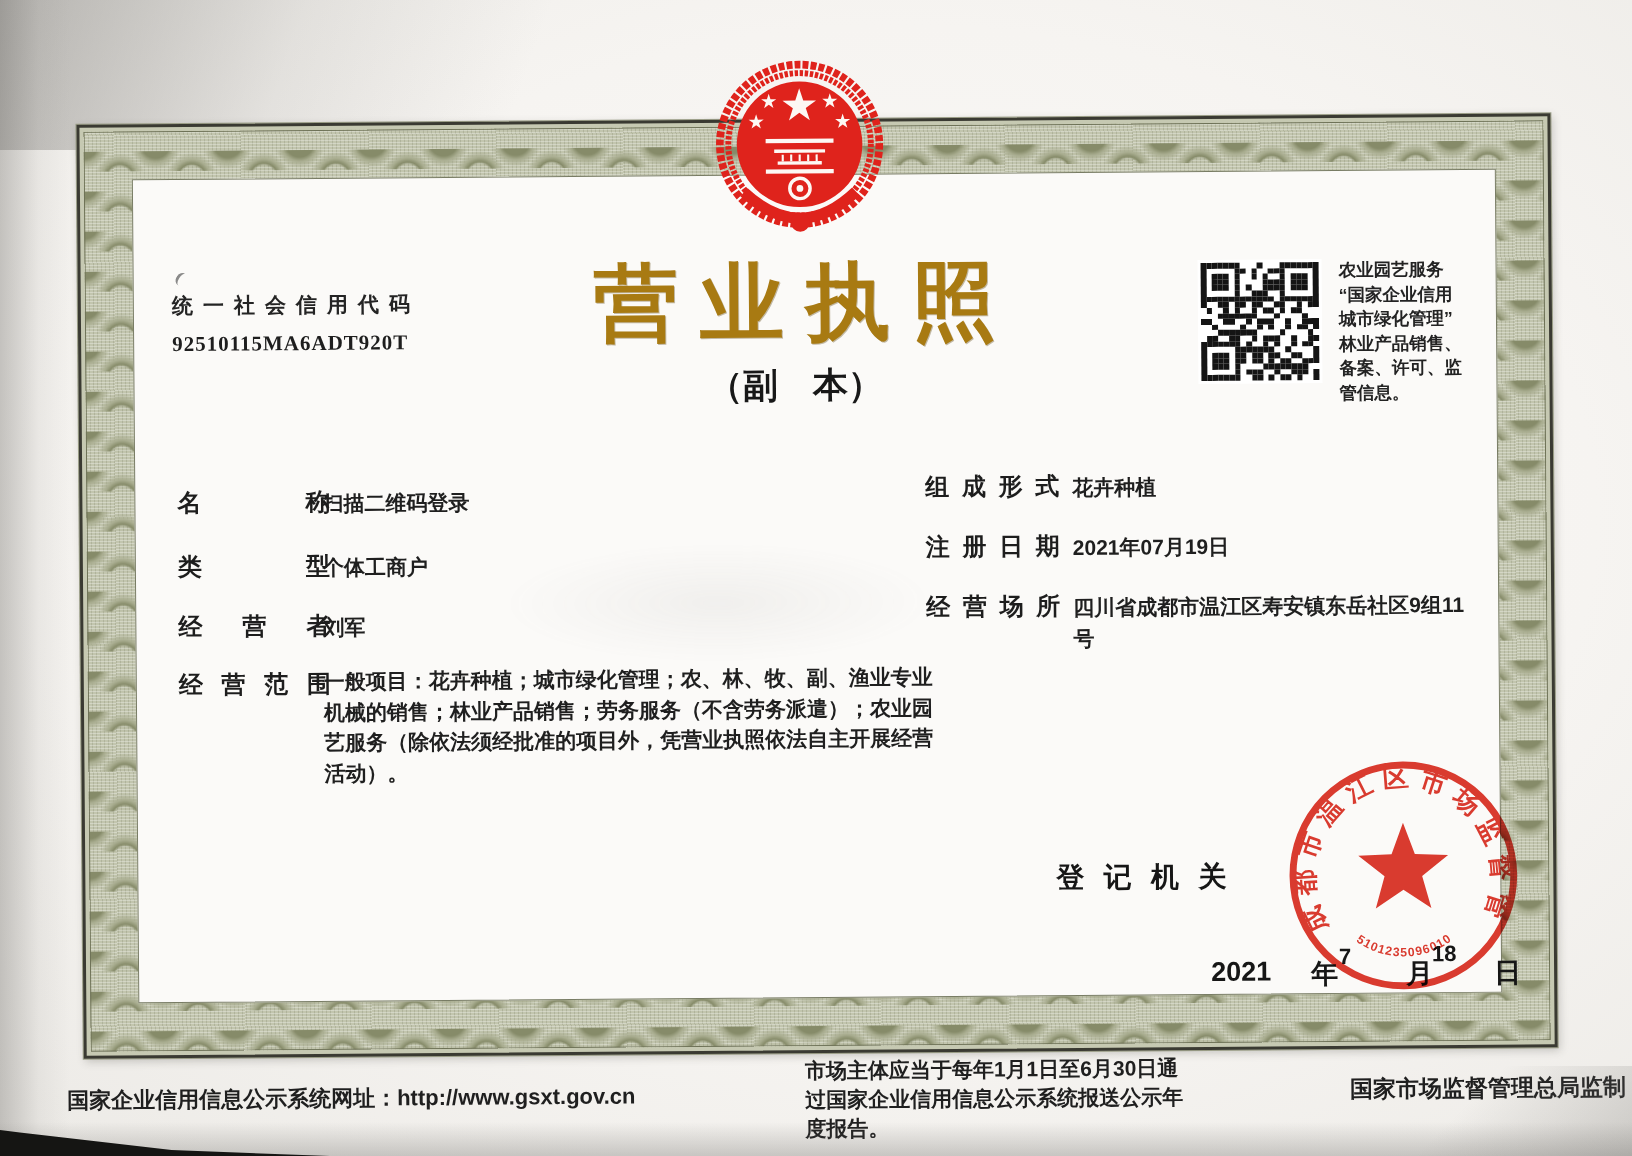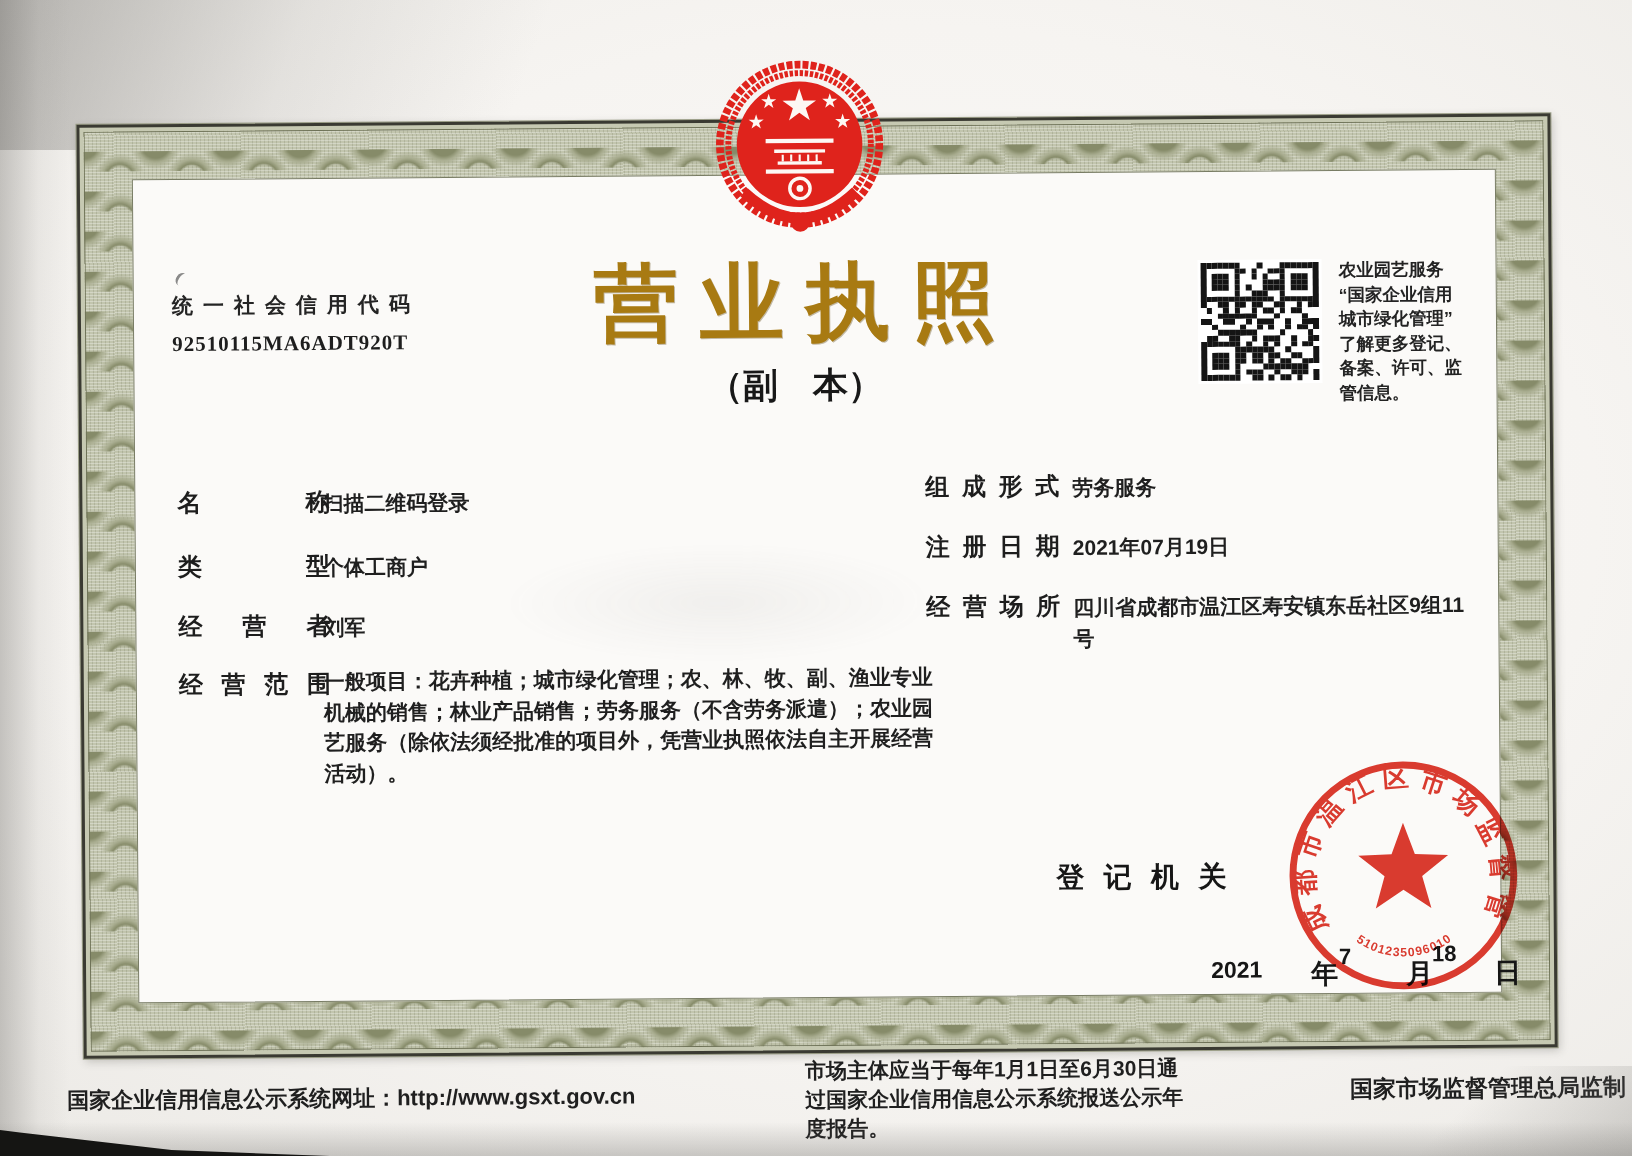--- a/index.html
+++ b/index.html
@@ -54,21 +54,21 @@
   .flabel.lw{width:152px;} .flabel.rw{width:134px;}
   .fvalue{font-size:21px; font-weight:bold; color:#1f1f1f; line-height:30.5px;}
   .scope{width:612px;}
   .addr{width:404px;}
 
   .registry{left:971px; top:739px; width:170px; font-size:28px; font-weight:bold;
     text-align:justify; text-align-last:justify; color:#161616;}
 
   .seal{left:1200px; top:640px; width:236px; height:236px; mix-blend-mode:multiply; opacity:.94; z-index:7;}
   .dt{font-weight:bold; color:#161616;}
-  .dt-num{font-size:23px;} .dt-unit{font-size:27px;} .dt-hand{font-size:22px;}
+  .dt-num{font-size:27px;} .dt-unit{font-size:27px;} .dt-hand{font-size:22px;}
 
   .footer-left{left:63px; top:1080px; font-size:22px; font-weight:bold; color:#1f1f1f;}
   .footer-middle{left:801px; top:1056px; width:392px; font-size:21px; line-height:29px; font-weight:bold; color:#1f1f1f;}
   .footer-right{left:1346px; top:1078px; font-size:23px; font-weight:bold; color:#1f1f1f;}
 
   .emblem{left:635px; top:-66px; width:170px; height:190px; z-index:6;}
   .stray-mark{left:95px; top:146px; width:10px; height:14px; border-left:3px solid #6f6f6f;
     border-radius:60% 0 0 60%; transform:rotate(32deg); opacity:.8;}
   .watermark{left:420px; top:420px; width:430px; height:120px; background:
     radial-gradient(ellipse at 50% 50%, rgba(120,118,115,.08), transparent 70%); filter:blur(2px);}
@@ -369,39 +369,39 @@
           <div style="grid-area: 21 / 13;"></div>
           <div style="grid-area: 21 / 15;"></div>
           <div style="grid-area: 21 / 16;"></div>
           <div style="grid-area: 21 / 18;"></div>
           <div style="grid-area: 21 / 21;"></div>
         </div>
       <div class="abs qr-caption">
         <div>农业园艺服务</div>
         <div>“国家企业信用</div>
         <div>城市绿化管理”</div>
-        <div>了解更多登记、</div>
+        <div>林业产品销售、</div>
         <div>备案、许可、监</div>
         <div>管信息。</div>
       </div>
 
       <div class="abs flabel lw" style="left:95px;top:360px;">名称</div>
       <div class="abs fvalue" style="left:240px;top:363px;">扫描二维码登录</div>
 
       <div class="abs flabel lw" style="left:95px;top:424px;">类型</div>
       <div class="abs fvalue" style="left:240px;top:427px;">个体工商户</div>
 
       <div class="abs flabel lw" style="left:95px;top:484px;">经营者</div>
       <div class="abs fvalue" style="left:240px;top:487px;">刘军</div>
 
       <div class="abs flabel lw" style="left:95px;top:542px;">经营范围</div>
       <div class="abs fvalue scope" style="left:240px;top:541px;">一般项目：花卉种植；城市绿化管理；农、林、牧、副、渔业专业机械的销售；林业产品销售；劳务服务（不含劳务派遣）；农业园艺服务（除依法须经批准的项目外，凭营业执照依法自主开展经营活动）。</div>
 
       <div class="abs flabel rw" style="left:843px;top:350px;">组成形式</div>
-      <div class="abs fvalue" style="left:990px;top:353px;">劳务服务</div>
+      <div class="abs fvalue" style="left:990px;top:353px;">花卉种植</div>
 
       <div class="abs flabel rw" style="left:843px;top:410px;">注册日期</div>
       <div class="abs fvalue" style="left:990px;top:413px;">2021年07月19日</div>
 
       <div class="abs flabel rw" style="left:843px;top:470px;">经营场所</div>
       <div class="abs fvalue addr" style="left:990px;top:473px;">四川省成都市温江区寿安镇东岳社区9组11号</div>
 
       <div class="abs registry">登记机关</div>
 
       <svg class="abs seal" viewBox="0 0 310 310">

